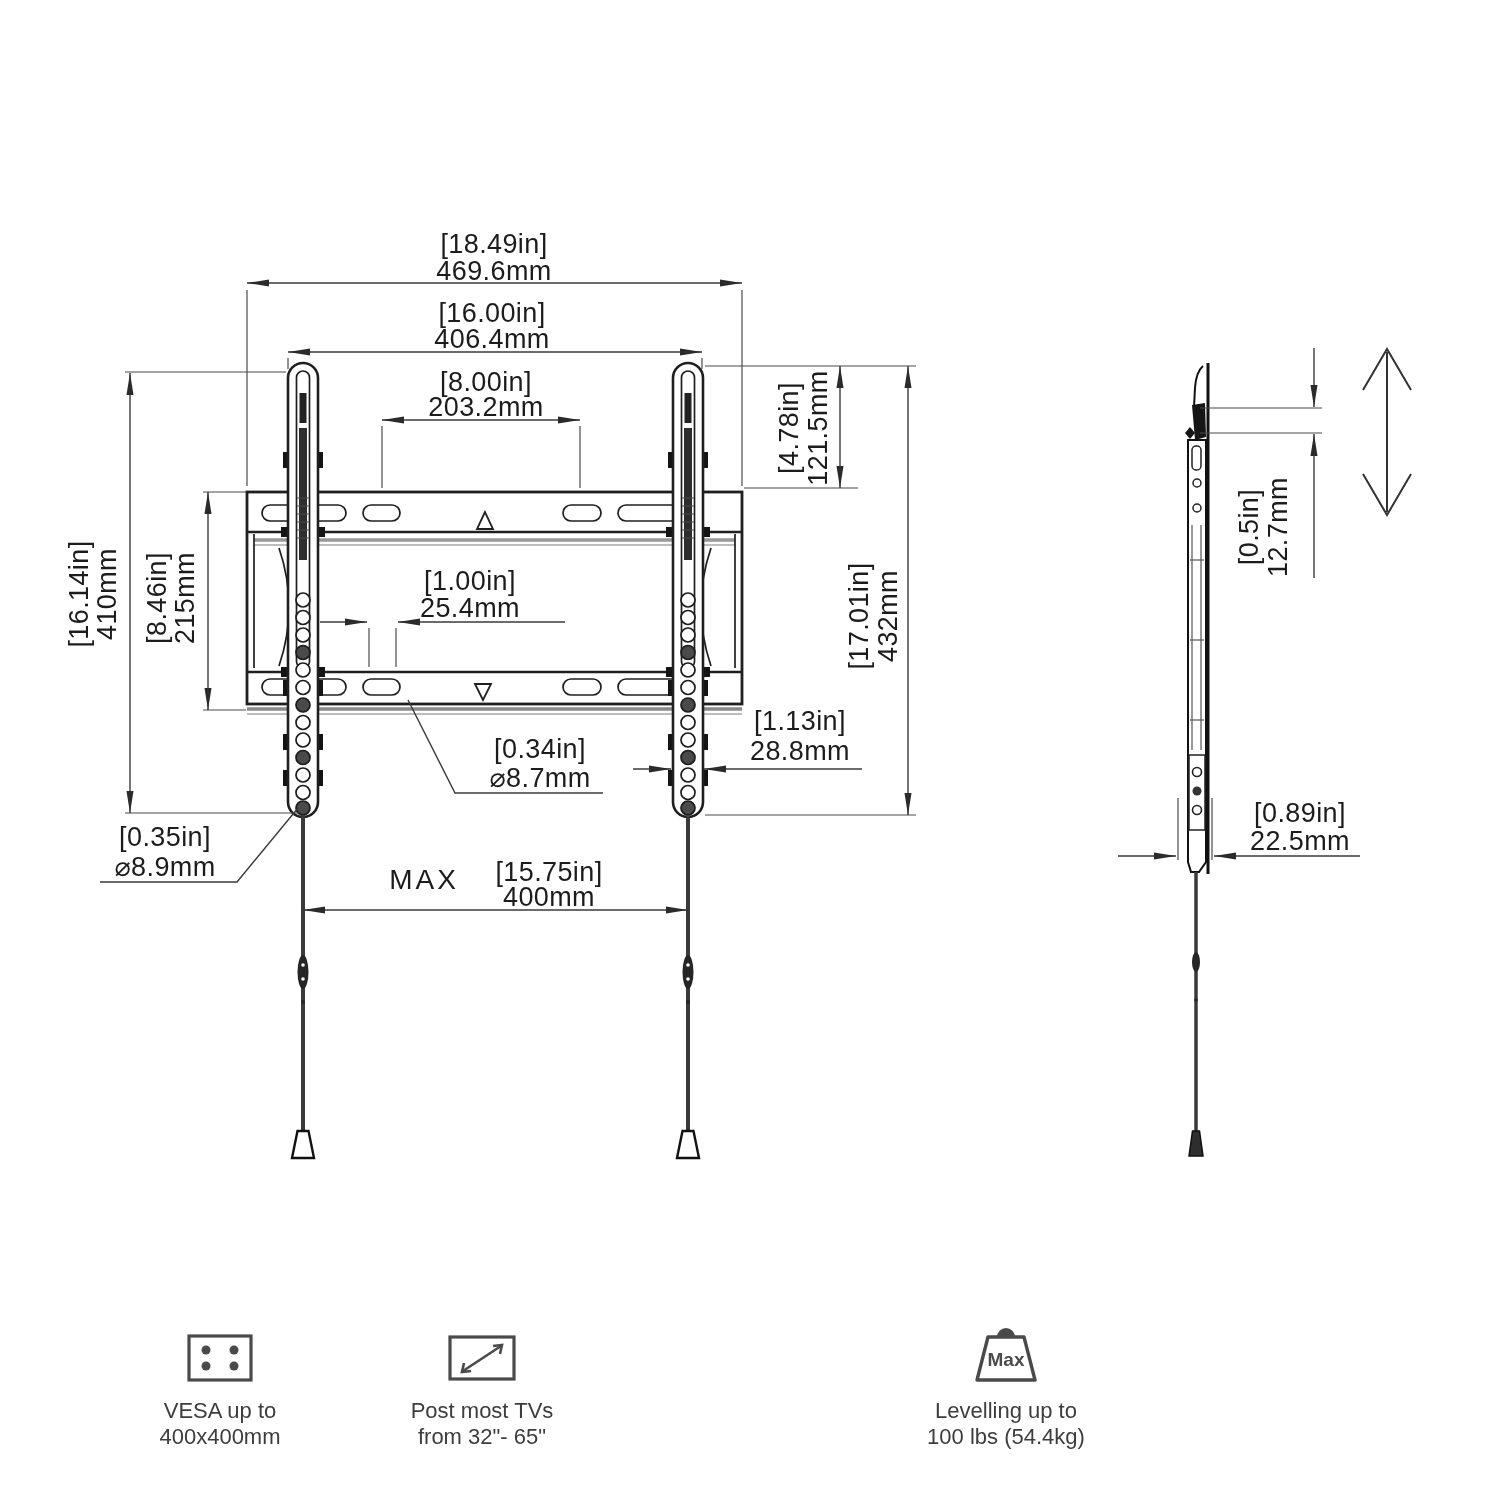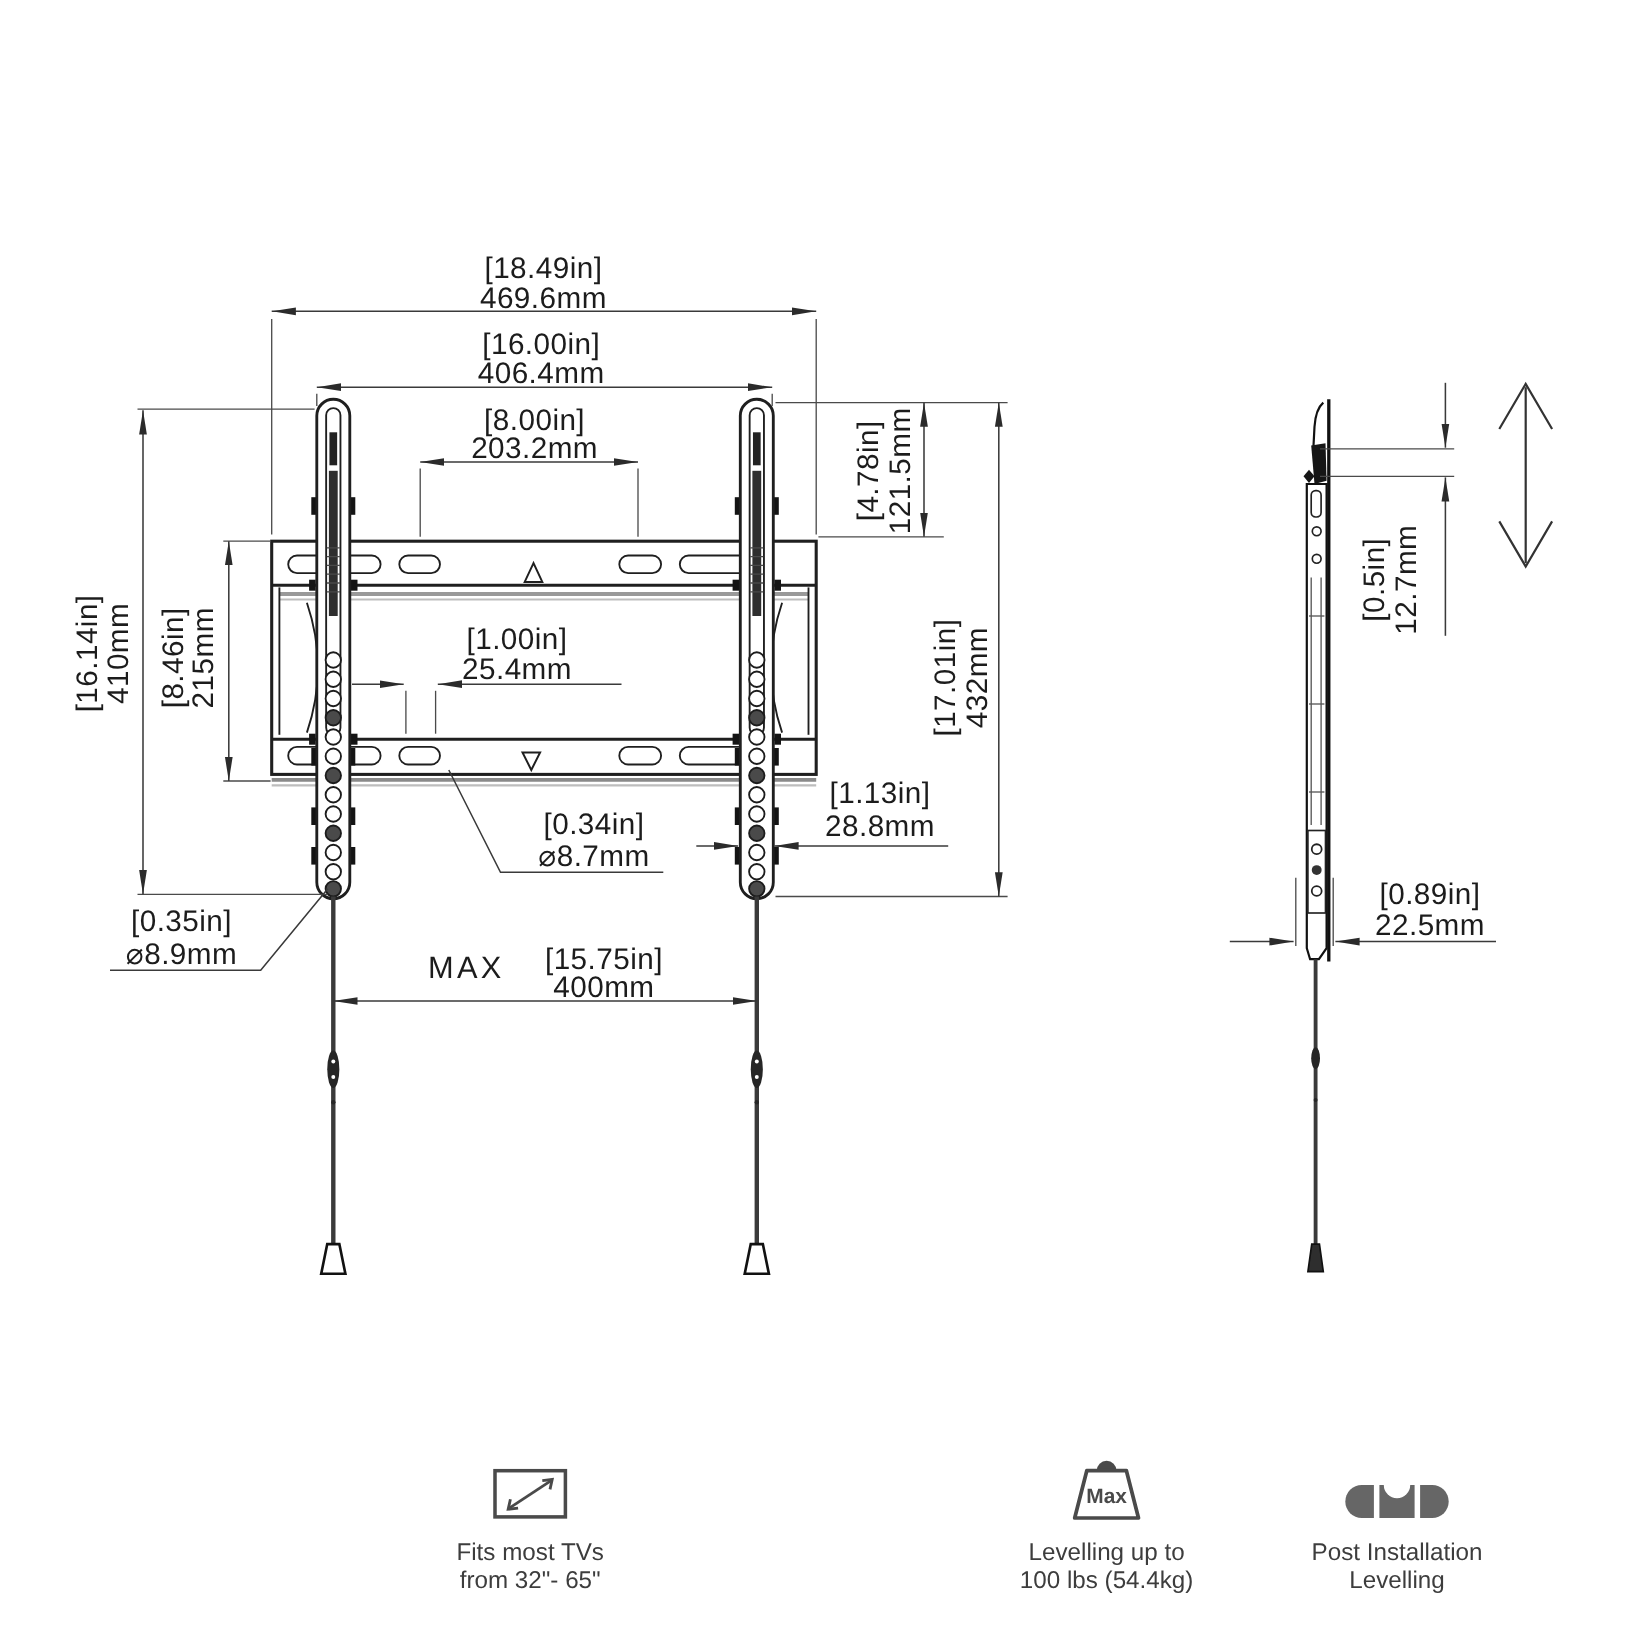--- a/index.html
+++ b/index.html
@@ -218,53 +218,54 @@
     <text class="dt" x="549" y="906" text-anchor="middle">400mm</text>
 
     <text class="dt" x="1258" y="527" text-anchor="middle" transform="rotate(-90 1258 527)">[0.5in]</text>
     <text class="dt" x="1287" y="527" text-anchor="middle" transform="rotate(-90 1287 527)">12.7mm</text>
 
     <text class="dt" x="1300" y="822" text-anchor="middle">[0.89in]</text>
     <text class="dt" x="1300" y="850" text-anchor="middle">22.5mm</text>
   </g>
 </svg>
 
+<div class="feat" style="left:90px">
+  <div class="icon-wrap">
+    <svg width="80" height="60" viewBox="0 0 80 60">
+      <rect x="9" y="8" width="62" height="44" fill="none" stroke="#4a4a4a" stroke-width="3.2"></rect>
+      <circle cx="26" cy="22" r="4.5" fill="#4a4a4a"></circle>
+          <circle cx="54" cy="22" r="4.5" fill="#4a4a4a"></circle>
+      <circle cx="26" cy="38" r="4.5" fill="#4a4a4a"></circle>
+          <circle cx="54" cy="38" r="4.5" fill="#4a4a4a"></circle>
+    </svg>
+  </div>
+  <div>VESA up to</div>
+  <div>400x400mm</div>
+</div>
 
 <div class="feat" style="left:352px">
   <div class="icon-wrap">
     <svg width="80" height="60" viewBox="0 0 80 60">
       <rect x="8" y="9" width="64" height="42" fill="none" stroke="#4a4a4a" stroke-width="3.2"></rect>
       <line x1="21" y1="43" x2="59" y2="18" stroke="#4a4a4a" stroke-width="2.6"></line>
       <path d="M22,35 L20,44 L29,43" fill="none" stroke="#4a4a4a" stroke-width="2.6"></path>
       <path d="M51,18 L60,17 L58,26" fill="none" stroke="#4a4a4a" stroke-width="2.6"></path>
     </svg>
   </div>
-  <div>Fits most TVs</div>
+  <div>Post most TVs</div>
   <div>from 32"- 65"</div>
 </div>
 
 
 <div class="feat" style="left:876px">
   <div class="icon-wrap">
     <svg width="90" height="64" viewBox="0 0 90 64">
       <circle cx="45" cy="13" r="9" fill="#4a4a4a"></circle>
       <path d="M27,13 L63,13 L74,56 L16,56 Z" fill="#ffffff" stroke="#4a4a4a" stroke-width="3.4" stroke-linejoin="round"></path>
       <text x="45" y="42" text-anchor="middle" font-size="19" font-weight="600" fill="#4a4a4a">Max</text>
     </svg>
   </div>
   <div>Levelling up to</div>
   <div>100 lbs (54.4kg)</div>
 </div>
 
-<div class="feat" style="left:1140px">
-  <div class="icon-wrap">
-    <svg width="110" height="48" viewBox="0 0 110 48">
-      <rect x="8" y="10" width="94" height="30" rx="15" fill="#666666"></rect>
-      <rect x="34" y="10" width="5" height="30" fill="#ffffff"></rect>
-      <rect x="71" y="10" width="5" height="30" fill="#ffffff"></rect>
-      <path d="M43,10 A 12,12 0 0 0 67,10 Z" fill="#ffffff"></path>
-    </svg>
-  </div>
-  <div>Post Installation</div>
-  <div>Levelling</div>
-</div>
 
 </div>
 
 </body></html>

